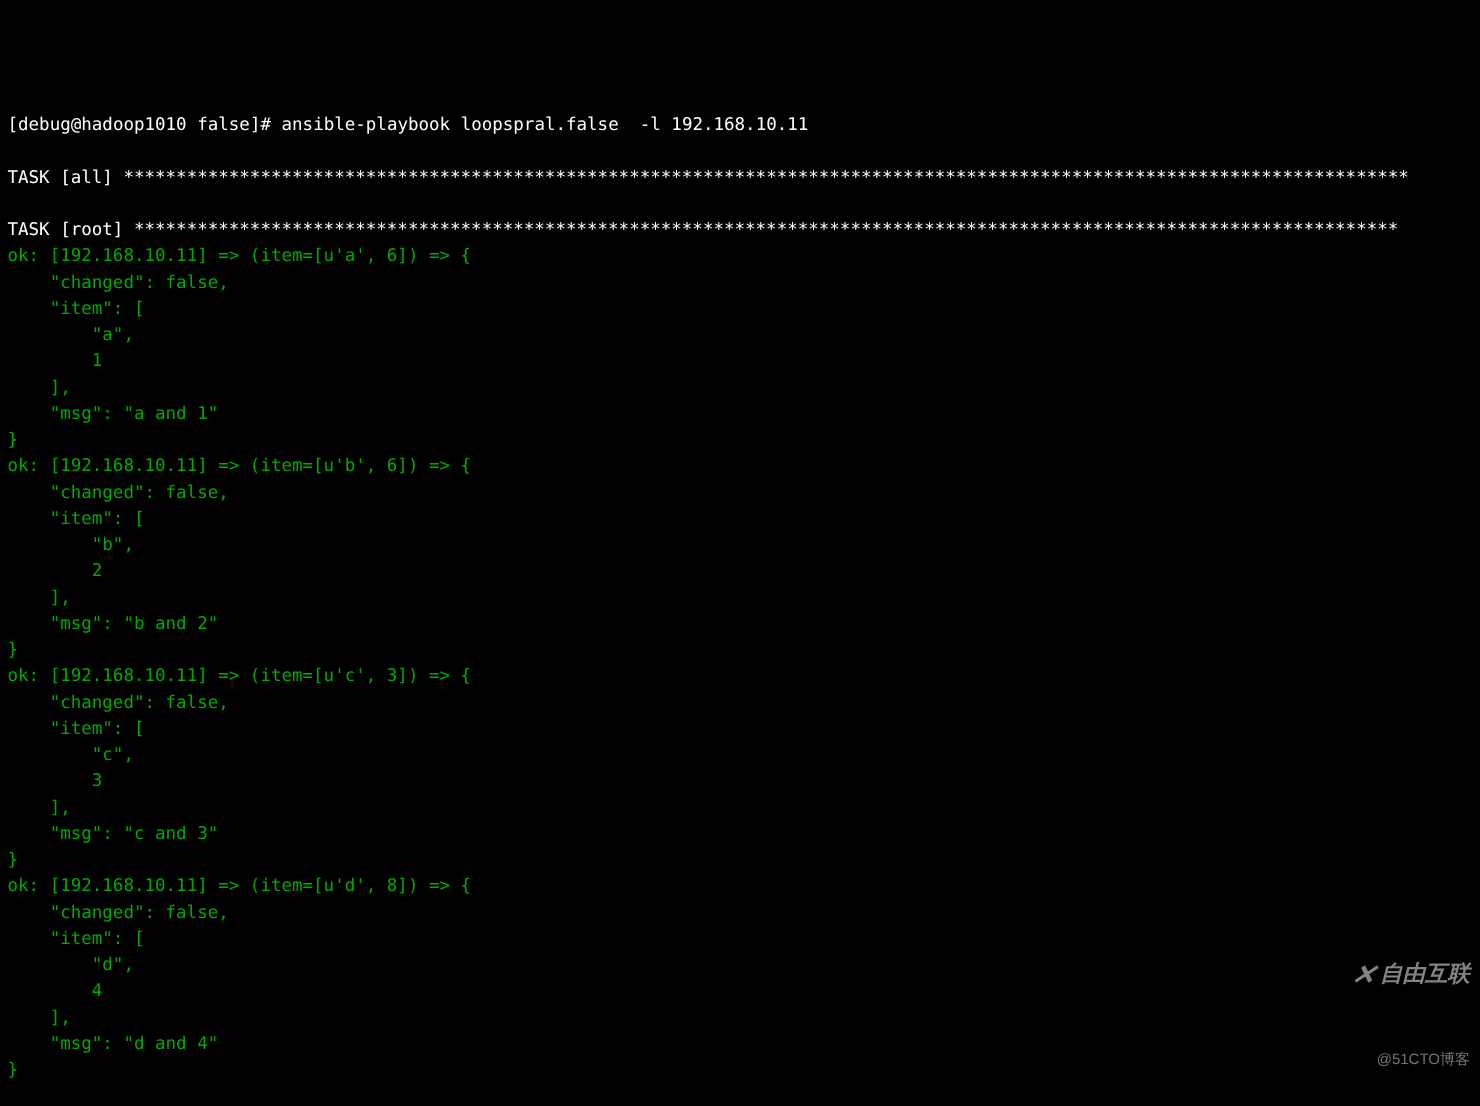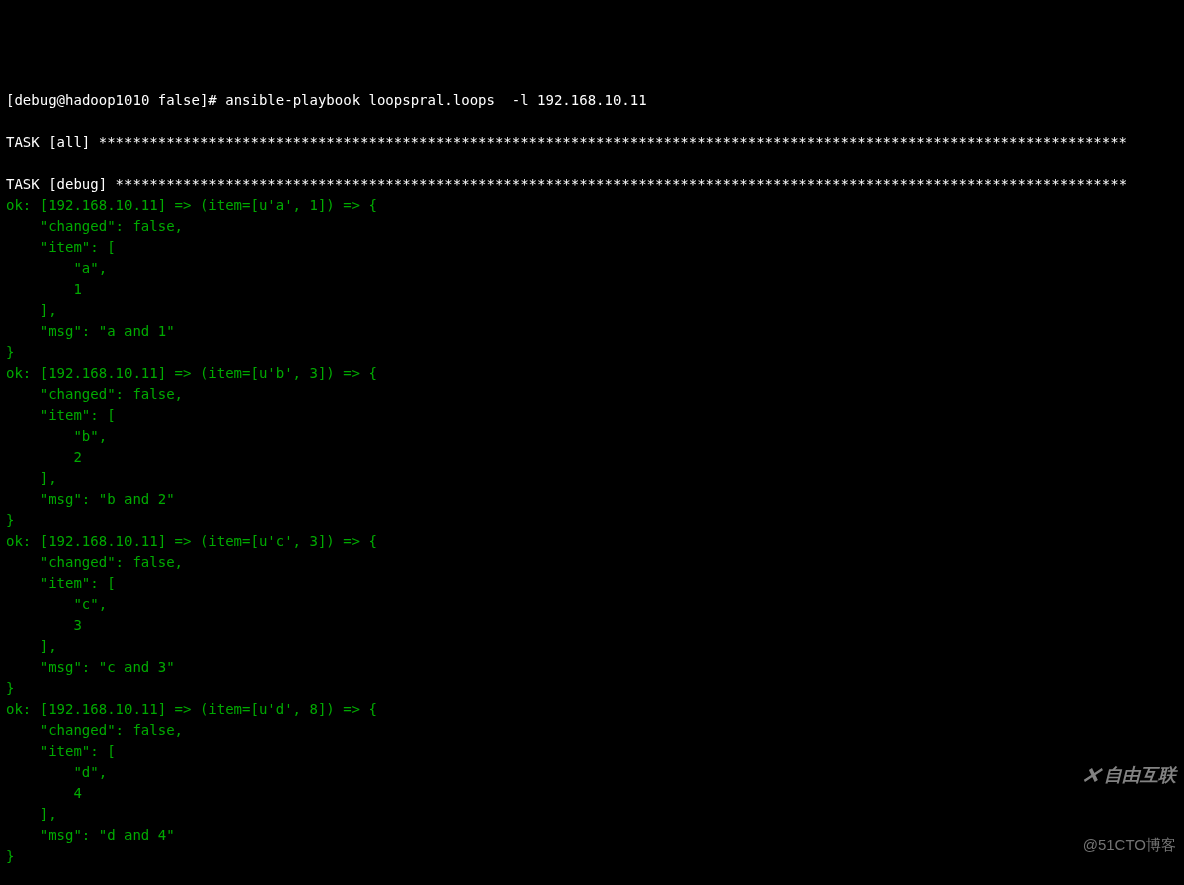--- a/index.html
+++ b/index.html
@@ -32,48 +32,48 @@
     .watermark .main {
       font-size: 18px;
       font-weight: bold;
       font-style: italic;
       display: flex;
       align-items: center;
       justify-content: flex-end;
       gap: 4px;
     }
     .watermark .sub {
-      font-size: 15px;
+      font-size: 12px;
       color: #888;
     }
     .wm-x {
       display: inline-block;
       font-size: 22px;
       transform: skewX(-15deg);
     }
   </style>
 </head>
 <body>
 
 
 
-<div><span class="white">[<span>debug</span>@<span>hadoop1010</span> <span>false</span>]# <span>ansible-playbook loopspral.loops  -l 192.168.10.11</span></span>
+<div><span class="white">[<span>debug</span>@<span>hadoop1010</span> <span>false</span>]# <span>ansible-playbook loopspral.false  -l 192.168.10.11</span></span>
 
 <span class="white"><span>TASK</span> <span>[all]</span> <span>**************************************************************************************************************************</span></span>
 
-<span class="white"><span>TASK</span> <span>[debug]</span> <span>************************************************************************************************************************</span></span>
-<span class="green">ok: [<span>192.168.10.11</span>] =&gt; (item=<span>[u'a', 1]</span>) =&gt; {
+<span class="white"><span>TASK</span> <span>[root]</span> <span>************************************************************************************************************************</span></span>
+<span class="green">ok: [<span>192.168.10.11</span>] =&gt; (item=<span>[u'a', 6]</span>) =&gt; {
     "changed": <span>false</span>, 
     "item": [
         "<span>a</span>", 
         <span>1</span>
     ], 
     "msg": "<span>a and 1</span>"
 }</span>
-<span class="green">ok: [<span>192.168.10.11</span>] =&gt; (item=<span>[u'b', 3]</span>) =&gt; {
+<span class="green">ok: [<span>192.168.10.11</span>] =&gt; (item=<span>[u'b', 6]</span>) =&gt; {
     "changed": <span>false</span>, 
     "item": [
         "<span>b</span>", 
         <span>2</span>
     ], 
     "msg": "<span>b and 2</span>"
 }</span>
 <span class="green">ok: [<span>192.168.10.11</span>] =&gt; (item=<span>[u'c', 3]</span>) =&gt; {
     "changed": <span>false</span>, 
     "item": [

